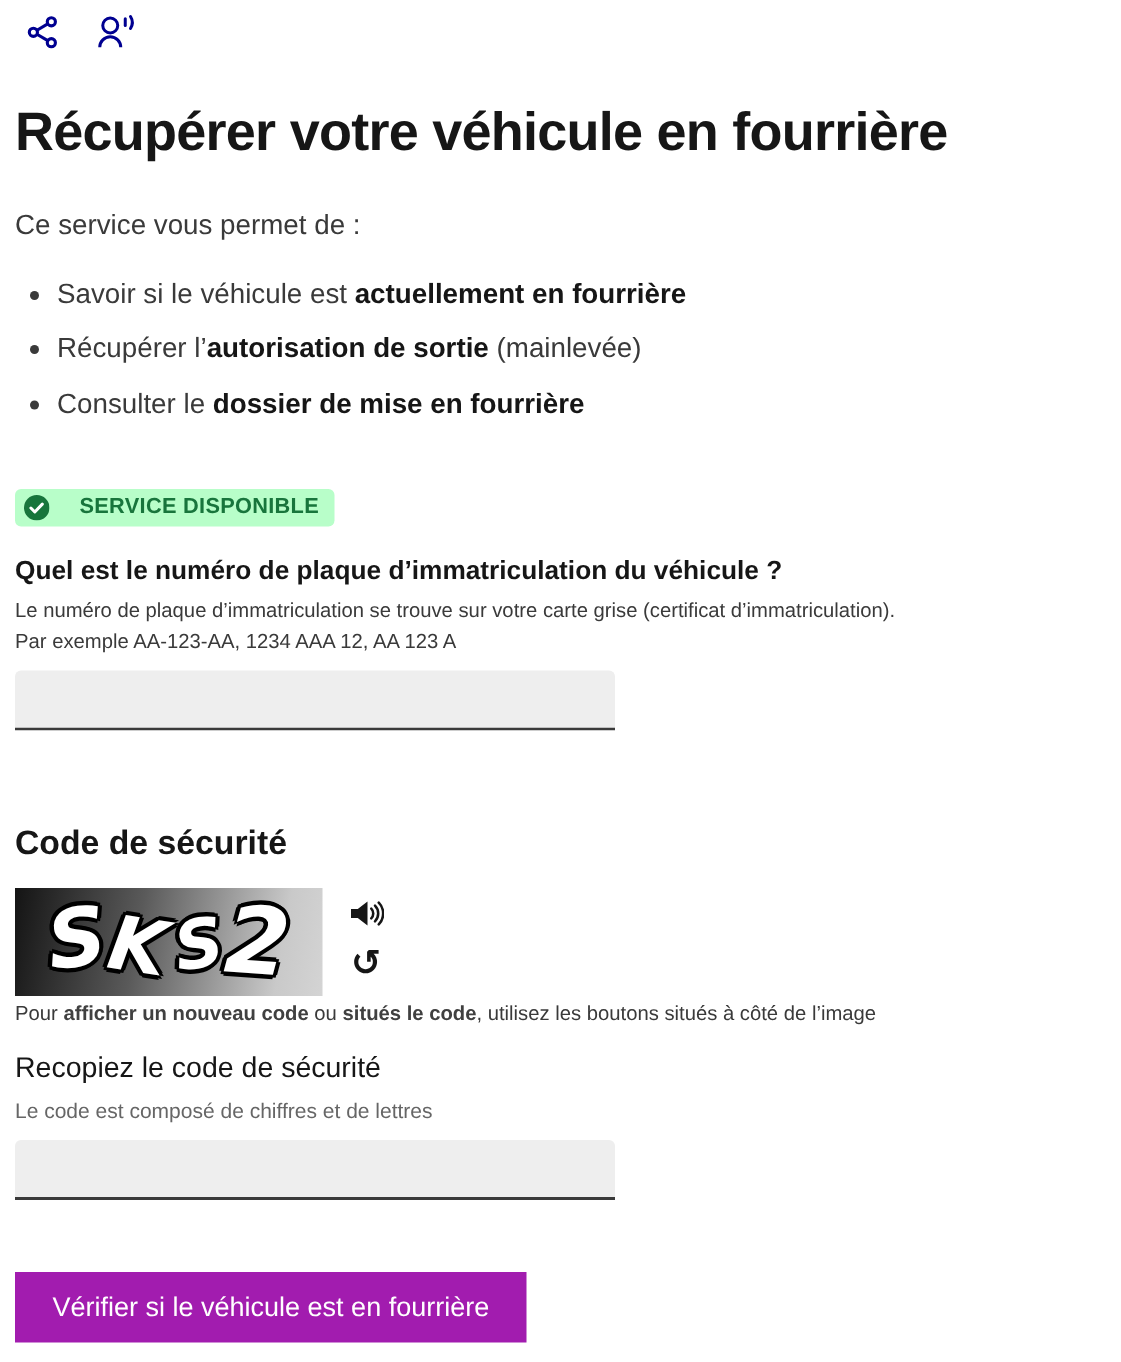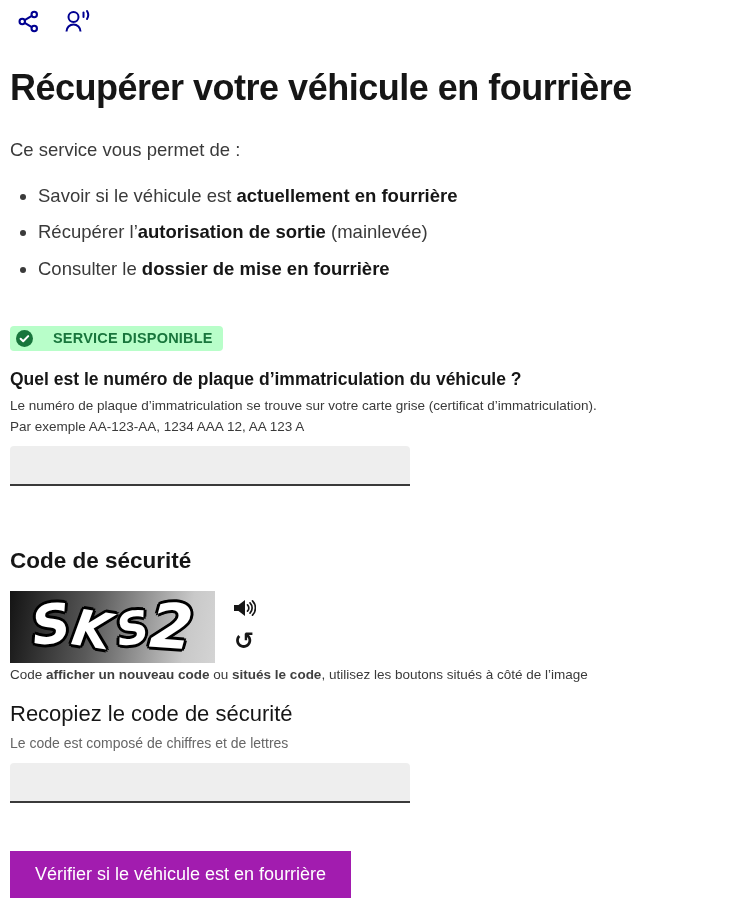--- a/index.html
+++ b/index.html
@@ -76,21 +76,21 @@
   .g3 { font-size: 45px; transform: rotate(-9deg) translateY(2px); margin-left: 4px; }
   .g4 { font-size: 62px; transform: rotate(4deg); margin-left: 2px; }
 
   .captcha-actions { display: flex; flex-direction: column; gap: 9px; padding-top: 5px; }
   .captcha-actions .icon-btn { height: 24px; width: 26px; }
   .refresh-glyph { font-family: "DejaVu Sans", sans-serif; font-size: 24px; font-weight: 700; color: #161616; line-height: 1; }
 
   .captcha-help { margin-top: 4px; font-size: 13.5px; color: #3a3a3a; }
   .captcha-help strong { color: #404040; }
 
-  .copy-label { display: block; margin-top: 19px; font-size: 22px; color: #161616; font-weight: 400; }
+  .copy-label { display: block; margin-top: 19px; font-size: 19px; color: #161616; font-weight: 400; }
 
   button.submit {
     display: block; margin-top: 48px;
     background: #a21caf; color: #ffffff;
     border: none; cursor: pointer;
     font-family: inherit; font-size: 18px;
     padding: 13px 25px;
   }
 </style>
 </head>
@@ -160,21 +160,21 @@
           <path d="M18 5.8 a7.4 7.4 0 0 1 0 10.4" fill="none" stroke="#161616" stroke-width="1.7" stroke-linecap="round"></path>
           <path d="M20.5 3.8 a10.3 10.3 0 0 1 0 14.4" fill="none" stroke="#161616" stroke-width="1.7" stroke-linecap="round"></path>
         </svg>
       </button>
       <button class="icon-btn" title="">
         <span class="refresh-glyph">↺</span>
       </button>
     </div>
   </div>
 
-  <p class="captcha-help"><span>Code </span><strong>afficher un nouveau code</strong><span> ou </span><strong>situés le code</strong><span>, utilisez les boutons situés à côté de l’image</span></p>
+  <p class="captcha-help"><span>Pour </span><strong>afficher un nouveau code</strong><span> ou </span><strong>situés le code</strong><span>, utilisez les boutons situés à côté de l’image</span></p>
 
   <label class="copy-label">Recopiez le code de sécurité</label>
   <p class="hint-gray">Le code est composé de chiffres et de lettres</p>
   <input class="text-input" type="text" value="" style="">
 
   <button class="submit">Vérifier si le véhicule est en fourrière</button>
 
 </div>
 
 </body></html>

